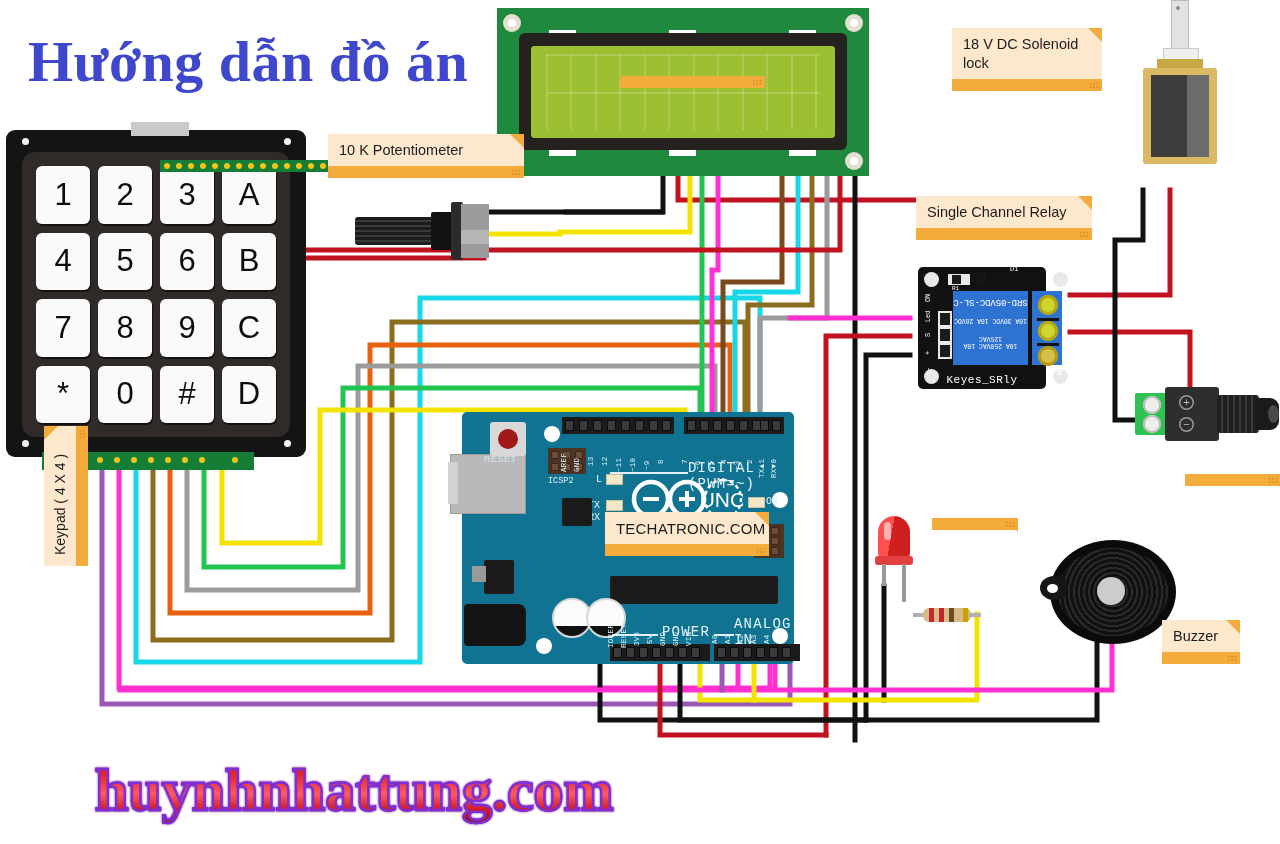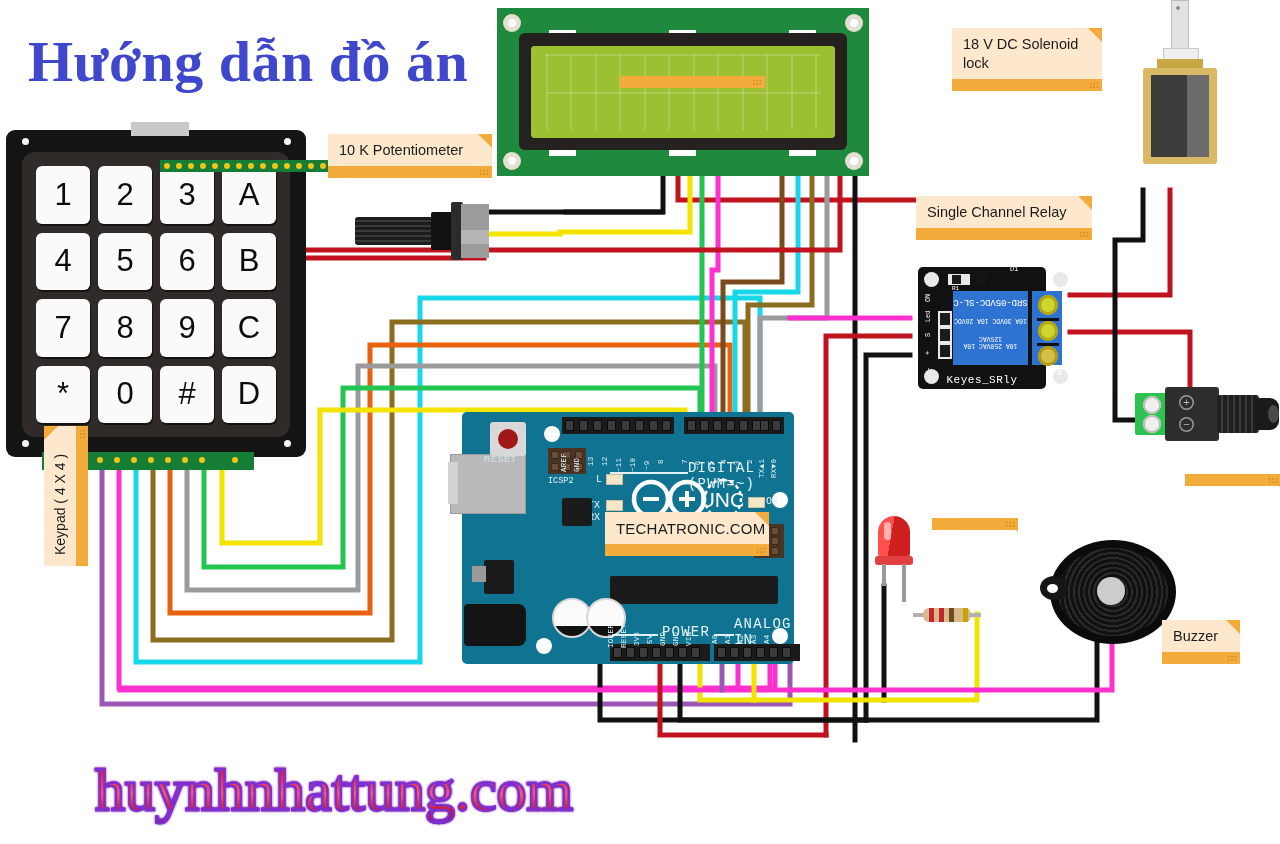--- a/index.html
+++ b/index.html
@@ -6,21 +6,21 @@
   body{width:1280px;height:844px;position:relative;overflow:hidden;
        font-family:"Liberation Sans",sans-serif;}
   #stage{position:absolute;left:0;top:0;width:1280px;height:844px;background:#fff;}
   .abs{position:absolute;}
 
   
   #title{left:28px;top:28px;width:470px;font-family:"Liberation Serif",serif;
          font-size:58px;font-weight:700;color:#3f47cc;letter-spacing:.5px;white-space:nowrap;}
 
   
-  .footer-wm{font-family:"Liberation Serif",serif;font-weight:400;font-size:60px;
+  .footer-wm{font-family:"Liberation Serif",serif;font-weight:700;font-size:60px;
        white-space:nowrap;
        background:linear-gradient(180deg,#c21a24 0%,#e8262f 28%,#ff5a60 55%,#d01a22 78%,#8e0f16 100%);
        -webkit-background-clip:text;background-clip:text;color:transparent;
        -webkit-text-stroke:2.4px #7b2fd6;
        filter:drop-shadow(0 0 1px #7b2fd6);}
   #wm1{left:95px;top:756px;}
   #wm2{left:672px;top:756px;}
 
   
   .note{background:#fbe3c4;border:0;box-shadow:none;}
@@ -317,21 +317,21 @@
       </div>
   </div>
 
   <div class="abs" id="pot">
     <div class="shaft"></div>
     <div class="nut"></div>
     <div class="bodyb"></div>
     <div class="can"></div>
     <div class="can2"></div>
   </div>
-  <div class="abs note" style="left:328px;top:134px;width:164px">
+  <div class="abs note" style="left:328px;top:134px;width:196px">
     <div class="body">10 K Potentiometer</div>
     <div class="dog"></div>
     <div class="bar">
         <div class="grip"></div>
       </div>
   </div>
 
   <div class="abs" id="ard">
     <div class="usb"></div>
     <div class="usb2"></div>

